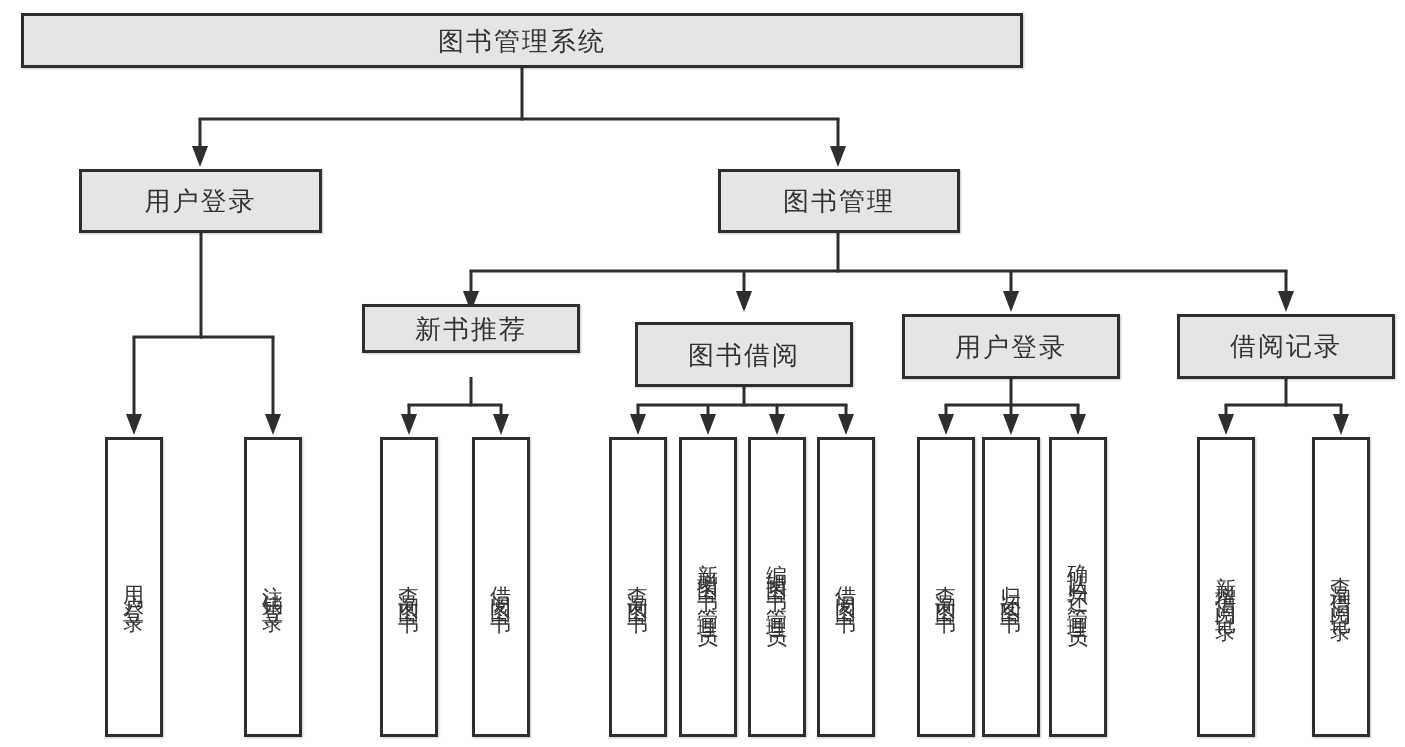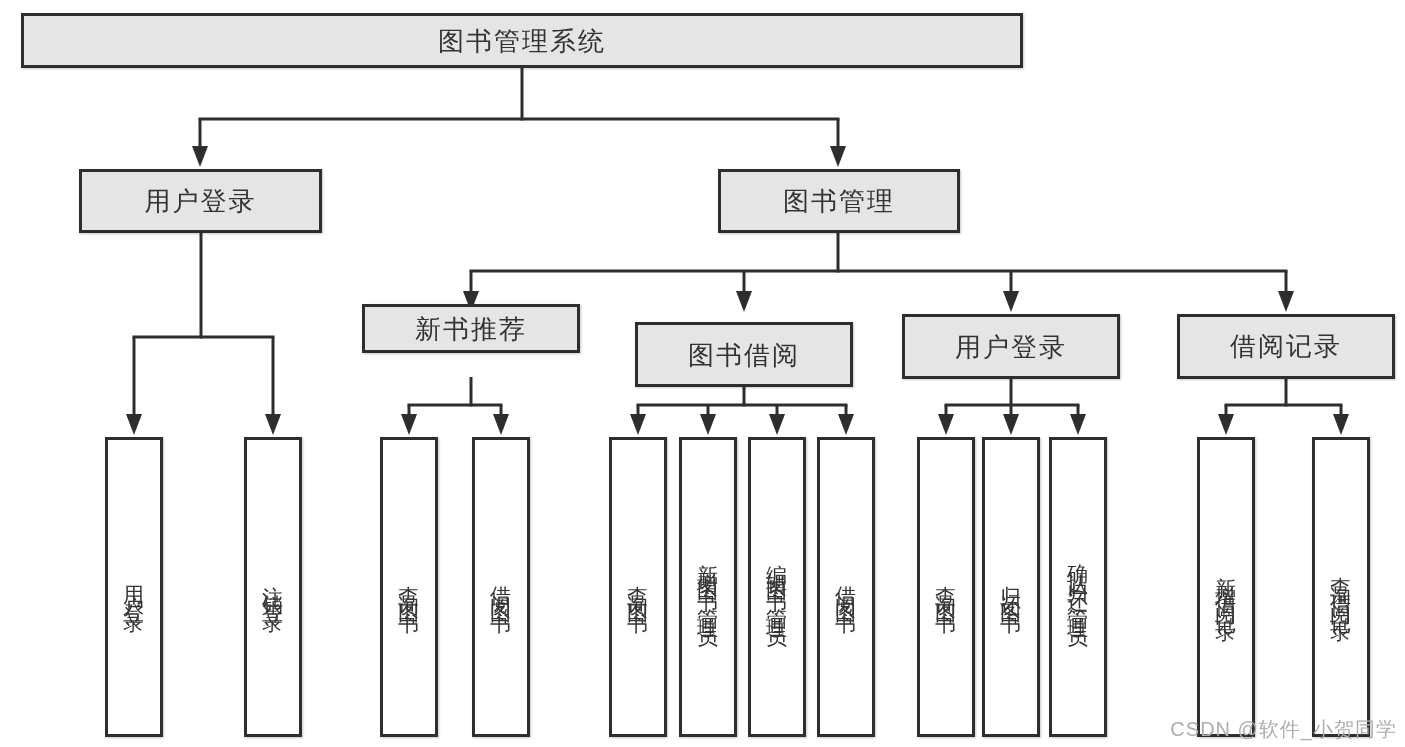--- a/index.html
+++ b/index.html
@@ -194,15 +194,14 @@
     <span>确认归还（管理员）</span>
   </div>
 
   <div class="vnode" style="left:1197px;">
     <span>新增借阅记录</span>
   </div>
   <div class="vnode" style="left:1312px;">
     <span>查询借阅记录</span>
   </div>
 
-  <div class="watermark">CSDN @软件_小贺同学</div>
 
 </div>
 
 </body></html>

